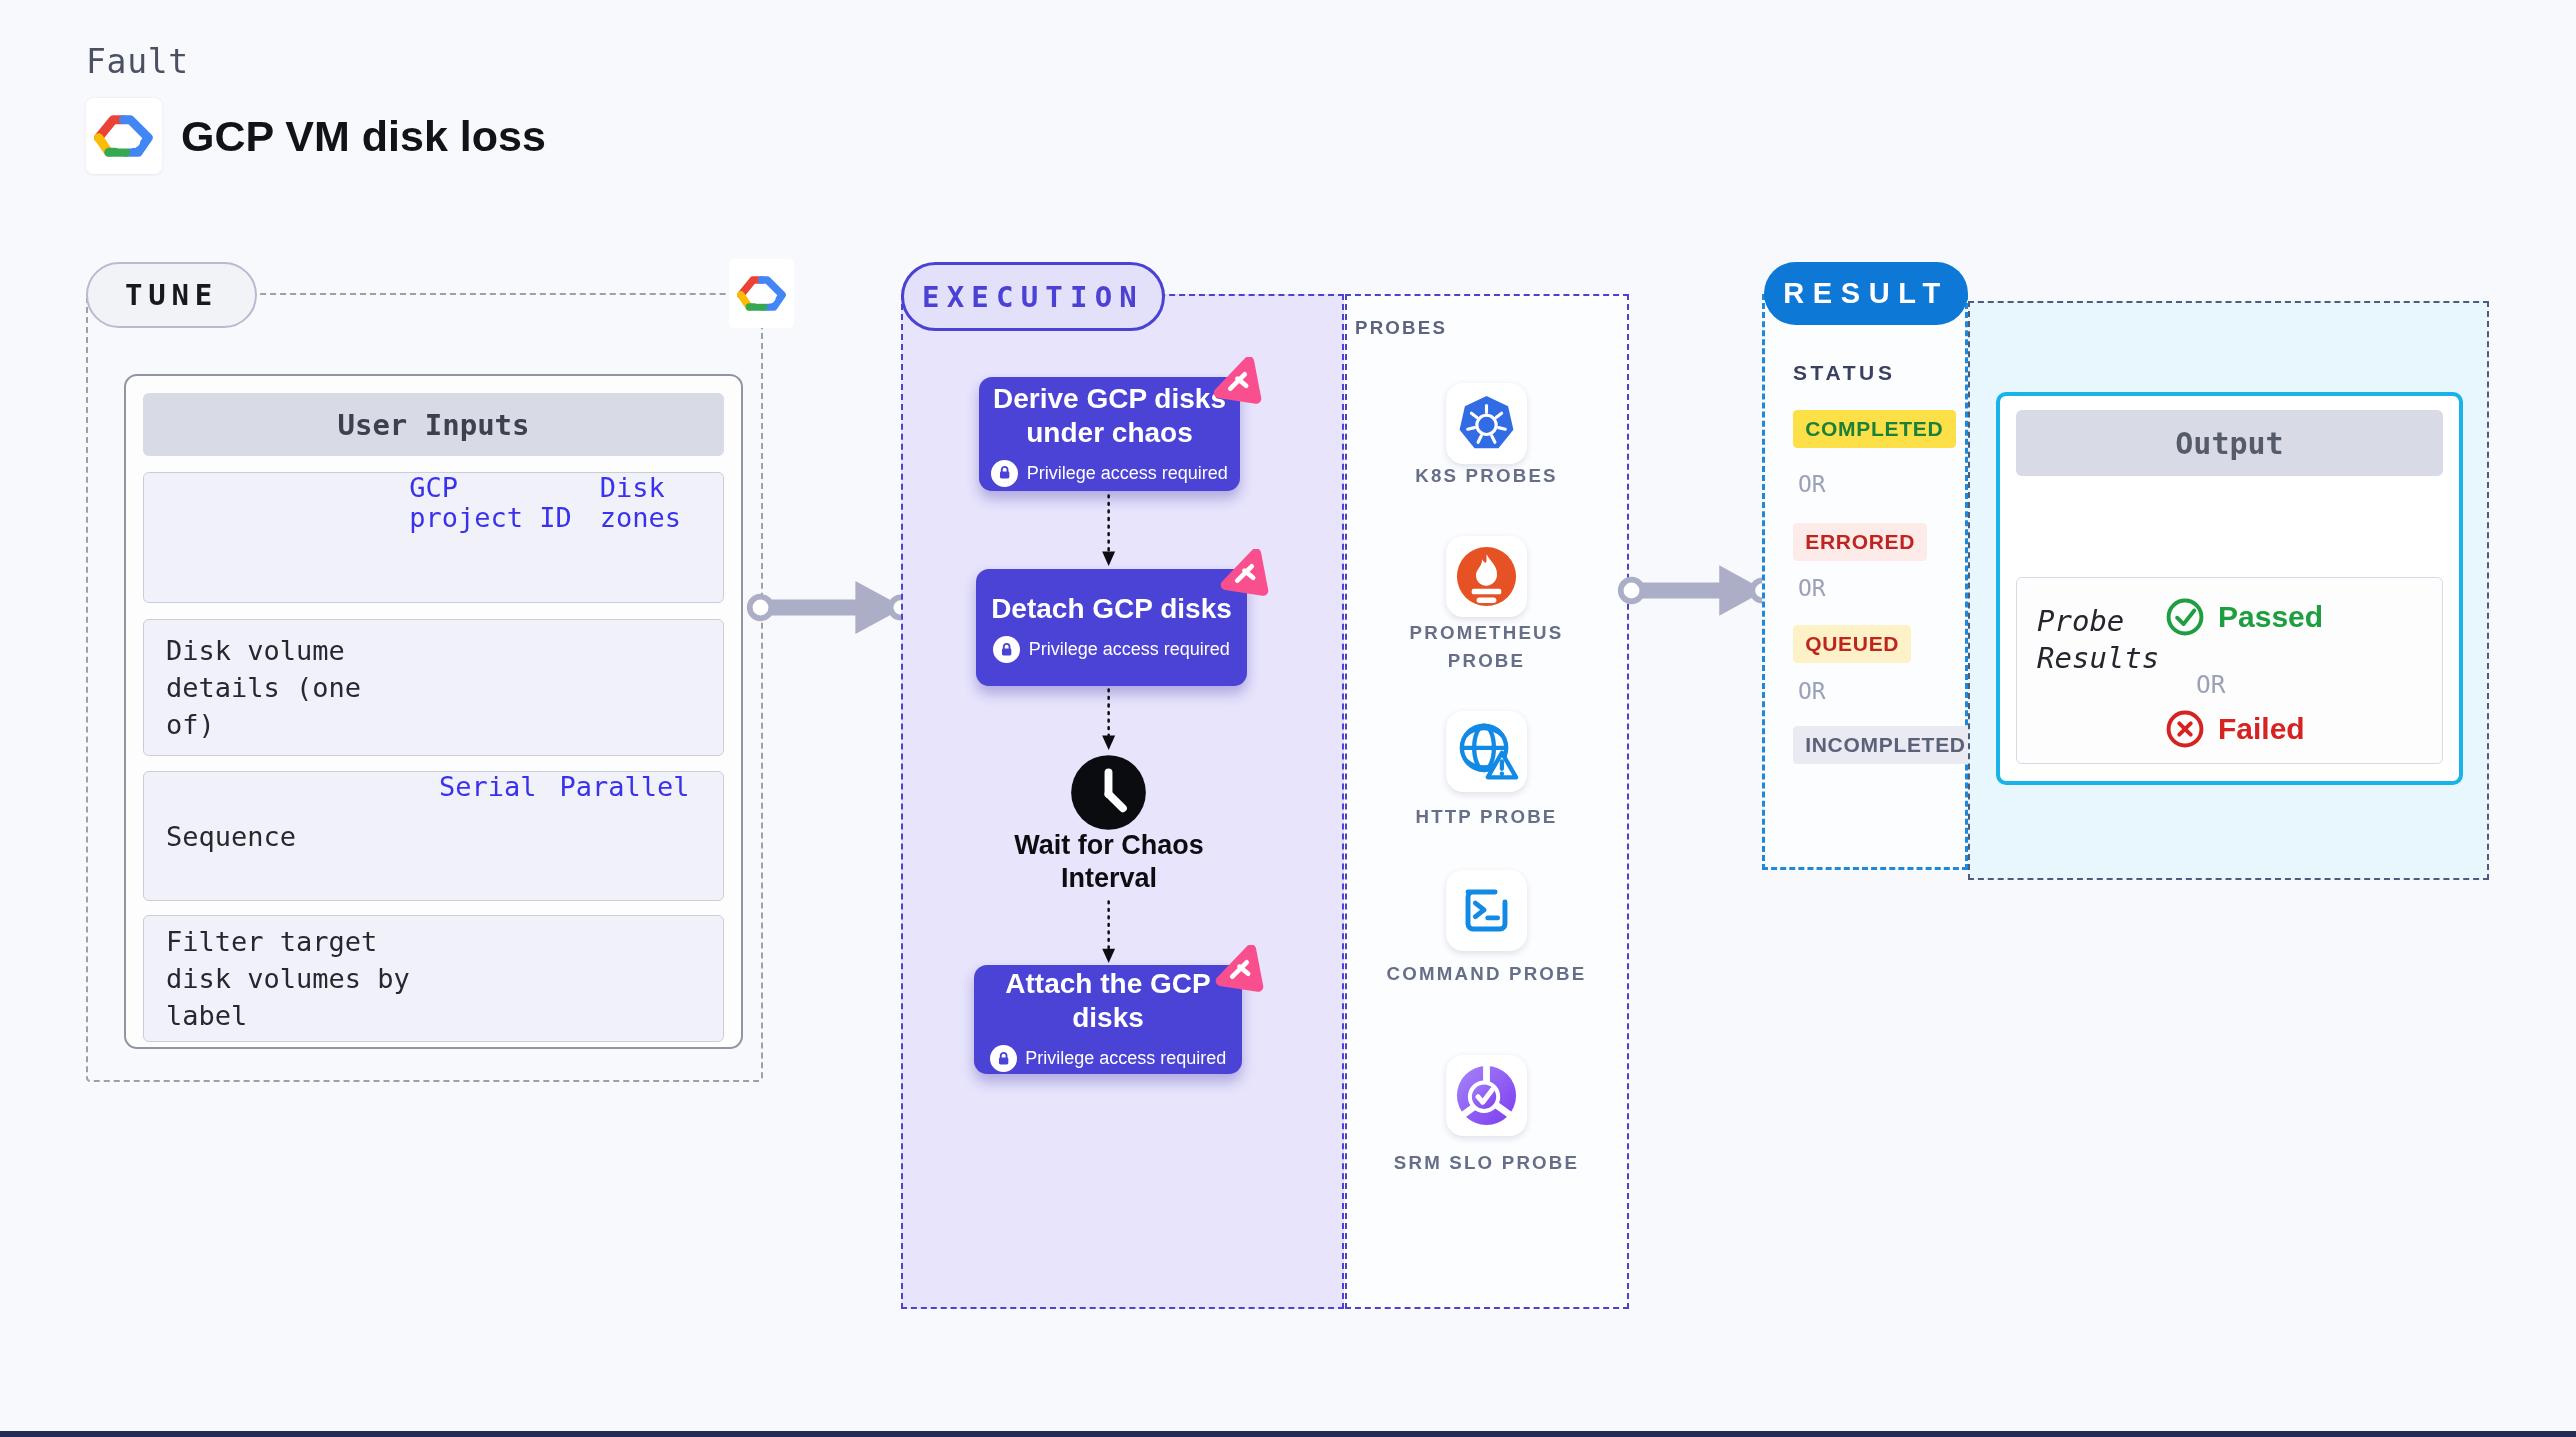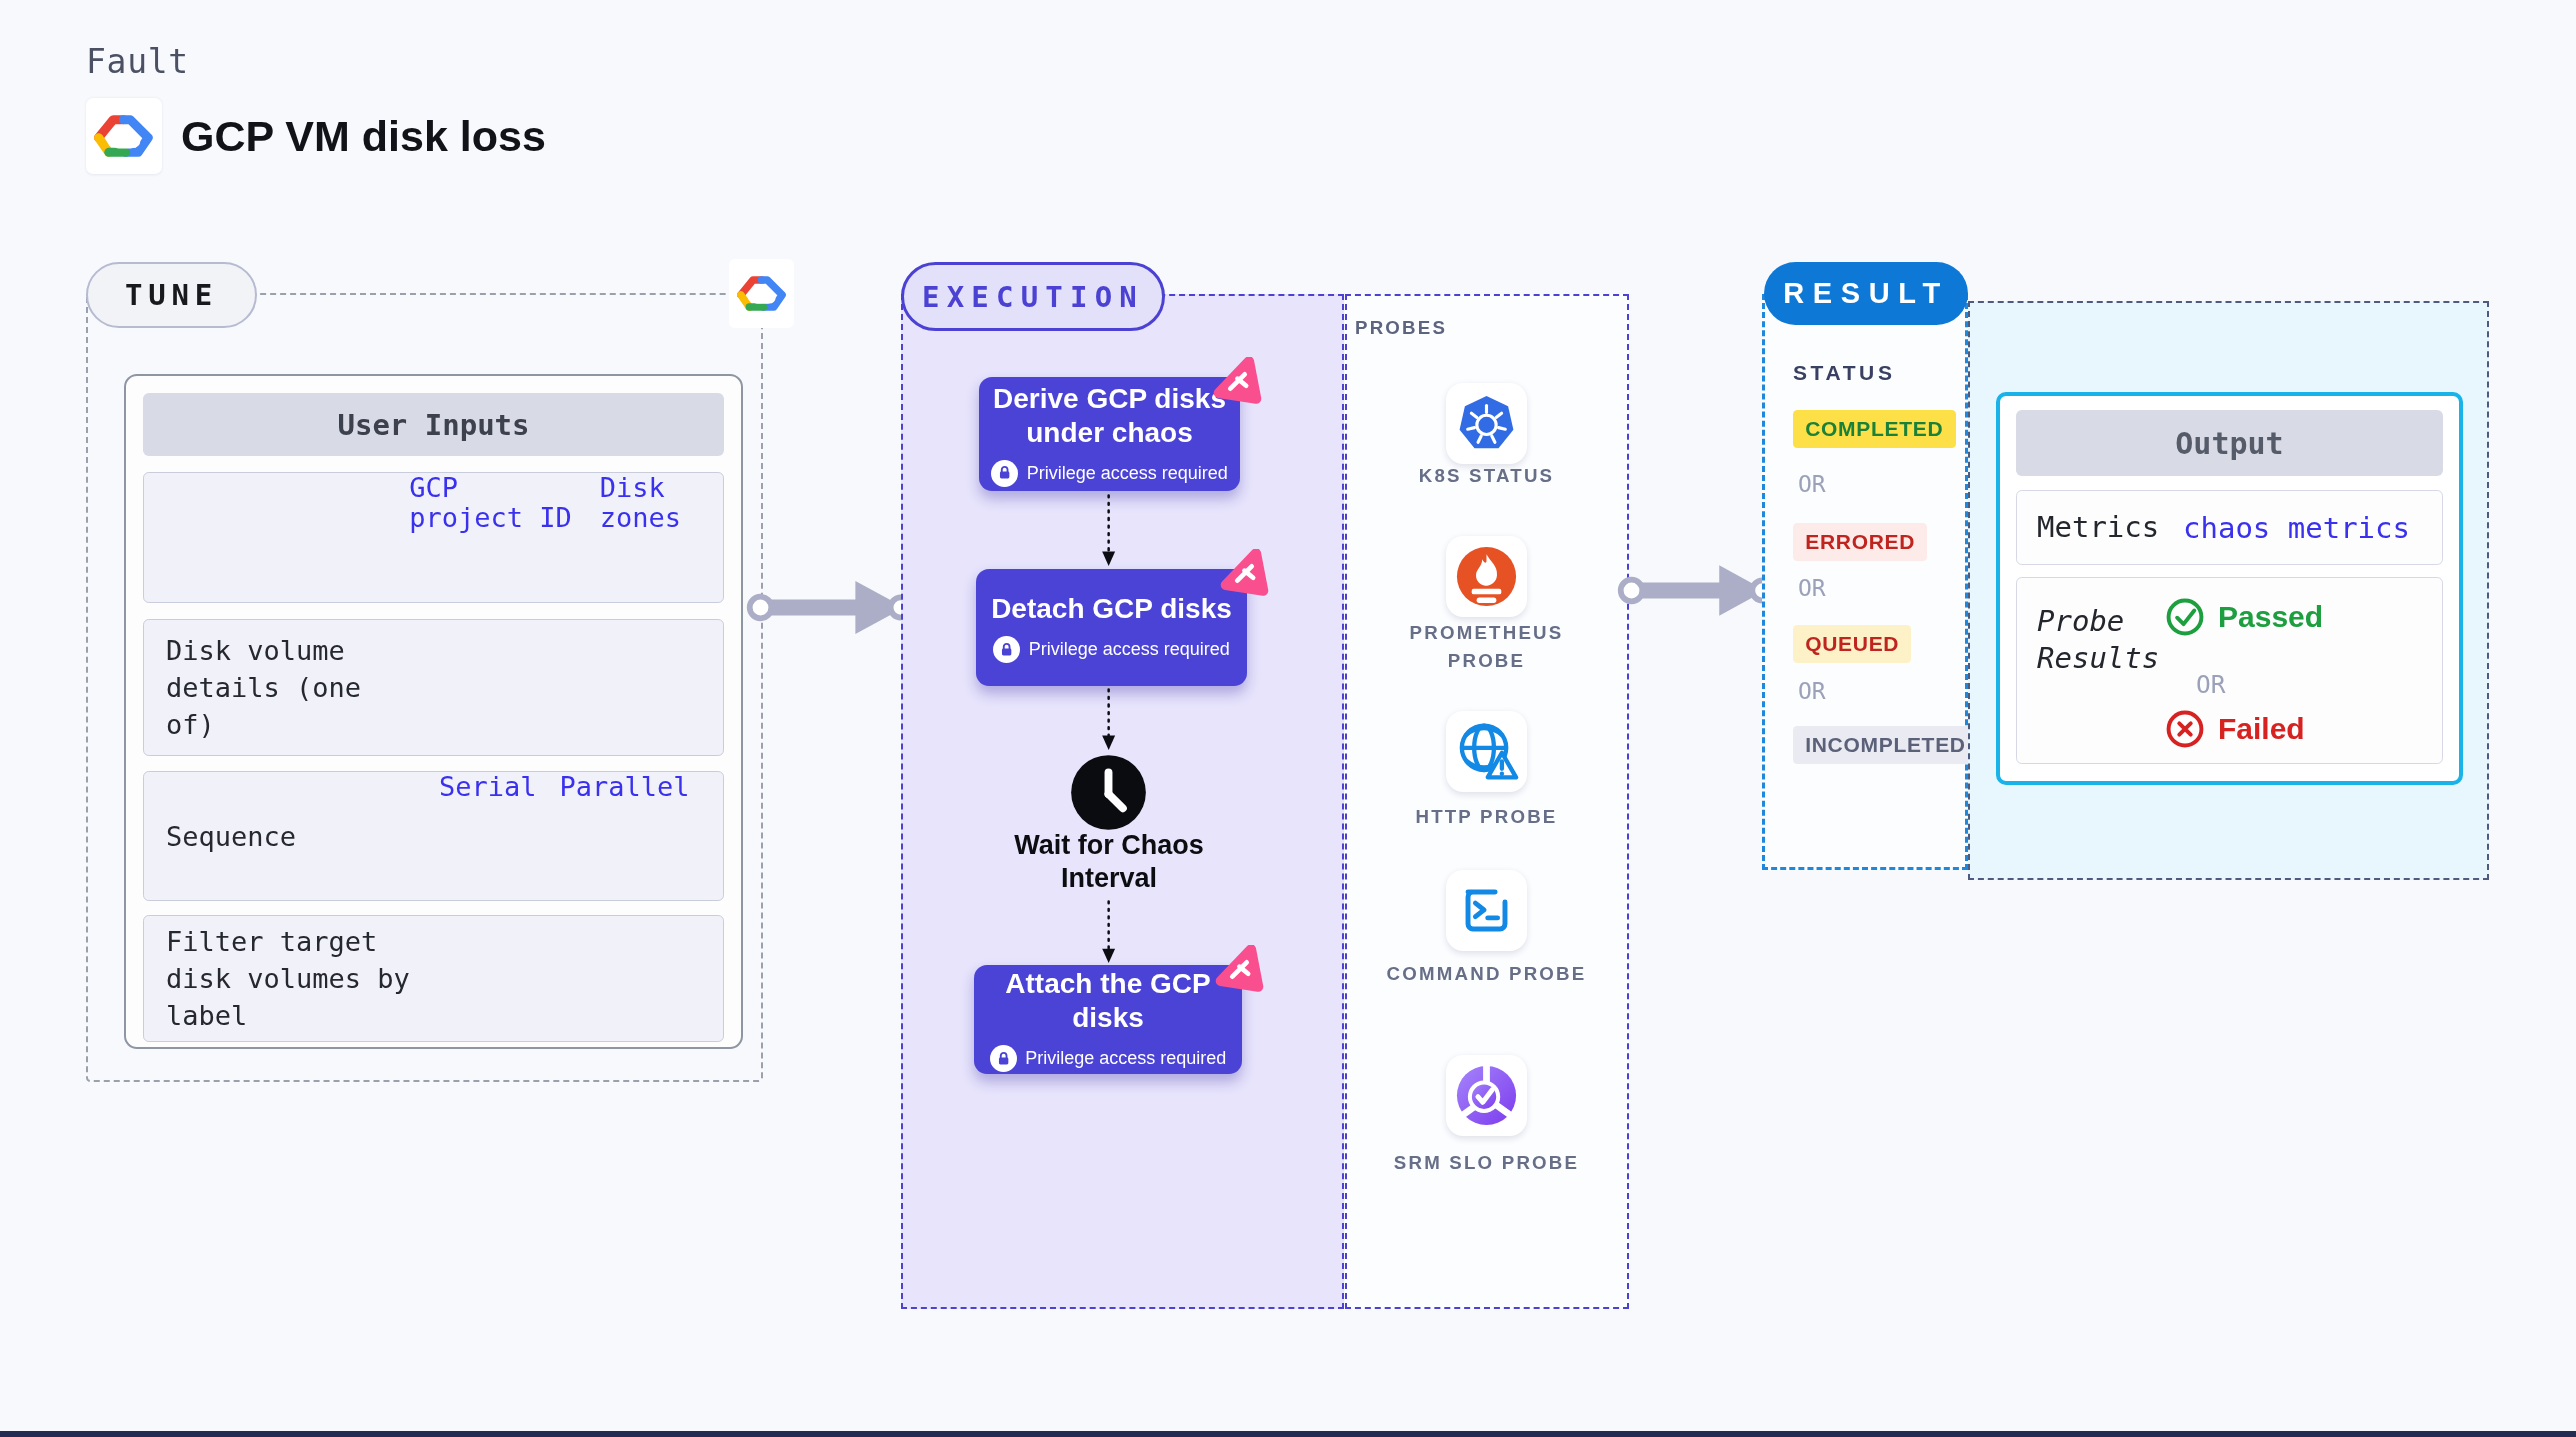--- a/index.html
+++ b/index.html
@@ -249,21 +249,21 @@
         <line x1="50" y1="31" x2="50" y2="21"></line>
         <line x1="63.9" y1="38.2" x2="71.9" y2="32.1"></line>
         <line x1="67.4" y1="53" x2="77.3" y2="55.2"></line>
         <line x1="57.7" y1="65.1" x2="62.2" y2="74.2"></line>
         <line x1="42.3" y1="65.1" x2="37.8" y2="74.2"></line>
         <line x1="32.6" y1="53" x2="22.7" y2="55.2"></line>
         <line x1="36.1" y1="38.2" x2="28.1" y2="32.1"></line>
       </g>
     </svg>
   </div>
-  <div class="abs probe-name" style="left:1375px;top:462px;">K8S STATUS</div>
+  <div class="abs probe-name" style="left:1375px;top:462px;">K8S PROBES</div>
 
   <div class="abs probe-card" style="left:1446px;top:536px;">
     <svg width="69" height="69" viewBox="0 0 112 112">
       <circle cx="56" cy="56" r="48" fill="#e75225"></circle>
       <path d="M56 20 C62 32 74 38 73 54 C72.5 63 66 70 57 71 L54 71 C45 70 39 63 39 54 C39 44 49 40 49 28 C52 34 56 36 56 30 Z" fill="#fff"></path>
       <rect x="32" y="76" width="48" height="9" rx="3" fill="#fff"></rect>
       <rect x="40" y="90" width="32" height="9" rx="4.5" fill="#fff"></rect>
     </svg>
   </div>
   <div class="abs probe-name" style="left:1375px;top:619px;">PROMETHEUS PROBE</div>
@@ -329,24 +329,20 @@
   <div class="badge b-errored">ERRORED</div>
   <div class="or-sep mono or-2">OR</div>
   <div class="badge b-queued">QUEUED</div>
   <div class="or-sep mono or-3px">OR</div>
   <div class="badge b-incompleted">INCOMPLETED</div>
 
   <div class="abs output-panel"></div>
   <div class="abs output-card">
     <div class="output-header mono">Output</div>
 
-    <div class="out-row metrics-row">
-      <div class="out-label mono metrics-label">Metrics</div>
-      <div class="metrics-value mono">chaos metrics</div>
-    </div>
 
     <div class="out-row presults-row">
       <div class="out-label mono presults-label">Probe Results</div>
       <div class="res-line res-passed">
         <svg width="40" height="40" viewBox="0 0 56 56">
           <circle cx="28" cy="28" r="23" fill="none" stroke="#1d9e3f" stroke-width="5.5"></circle>
           <path d="M17 29 L26 38 L41 19" fill="none" stroke="#1d9e3f" stroke-width="5.5" stroke-linecap="round" stroke-linejoin="round"></path>
         </svg>
         <span class="passed-txt">Passed</span>
       </div>

